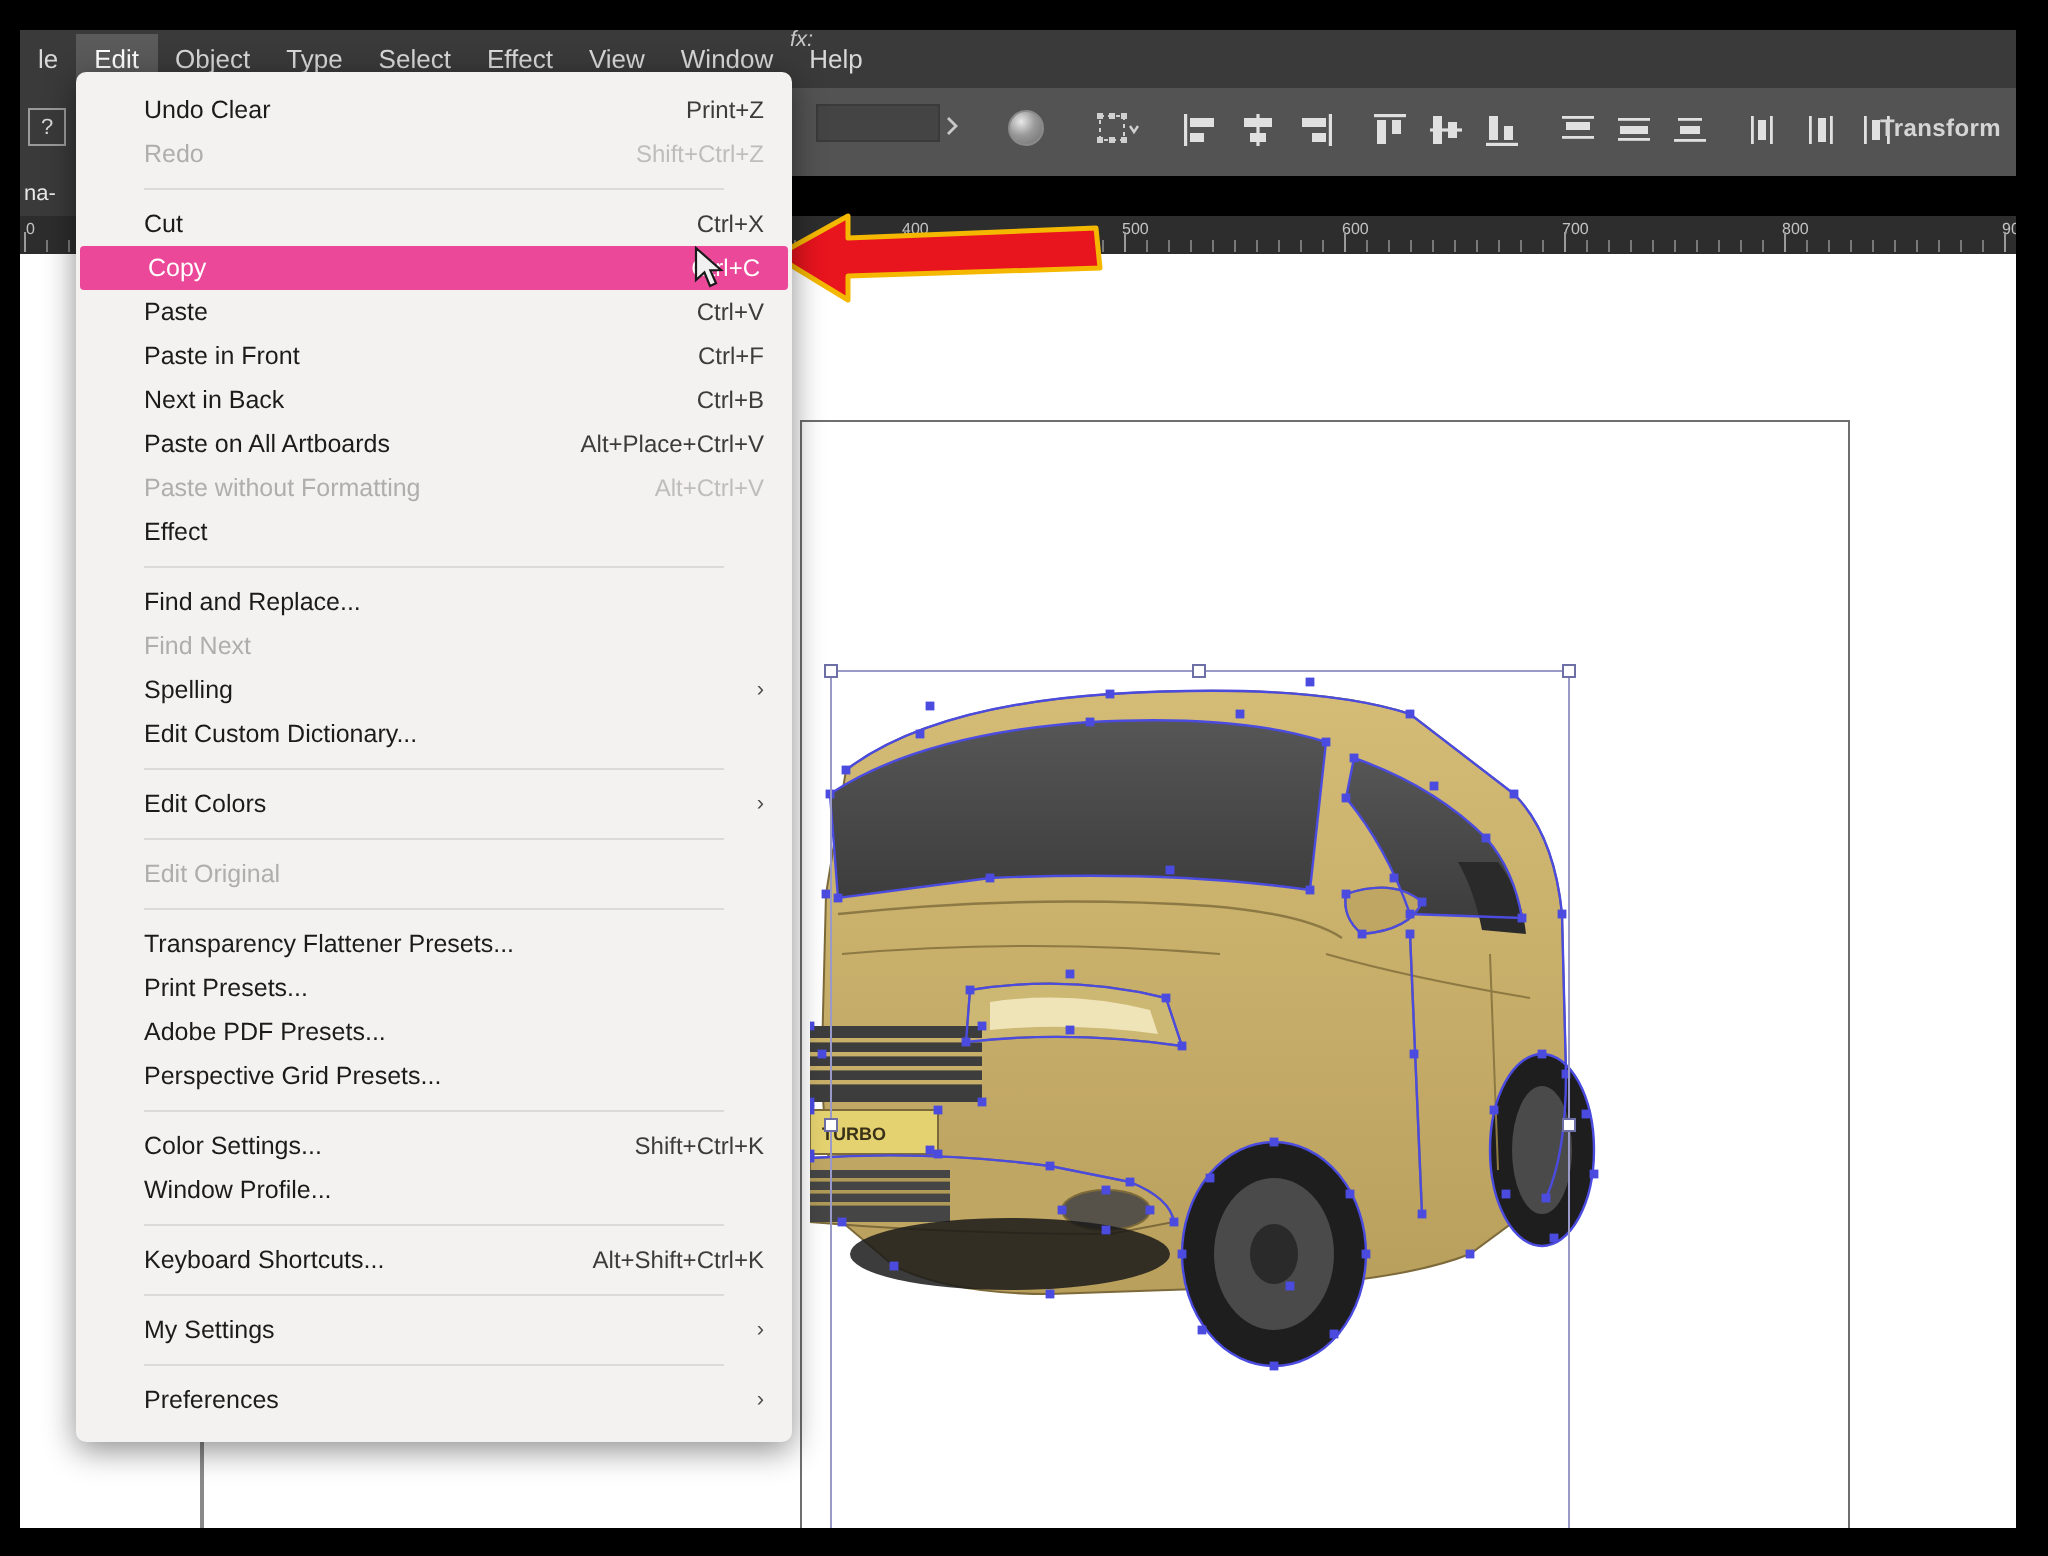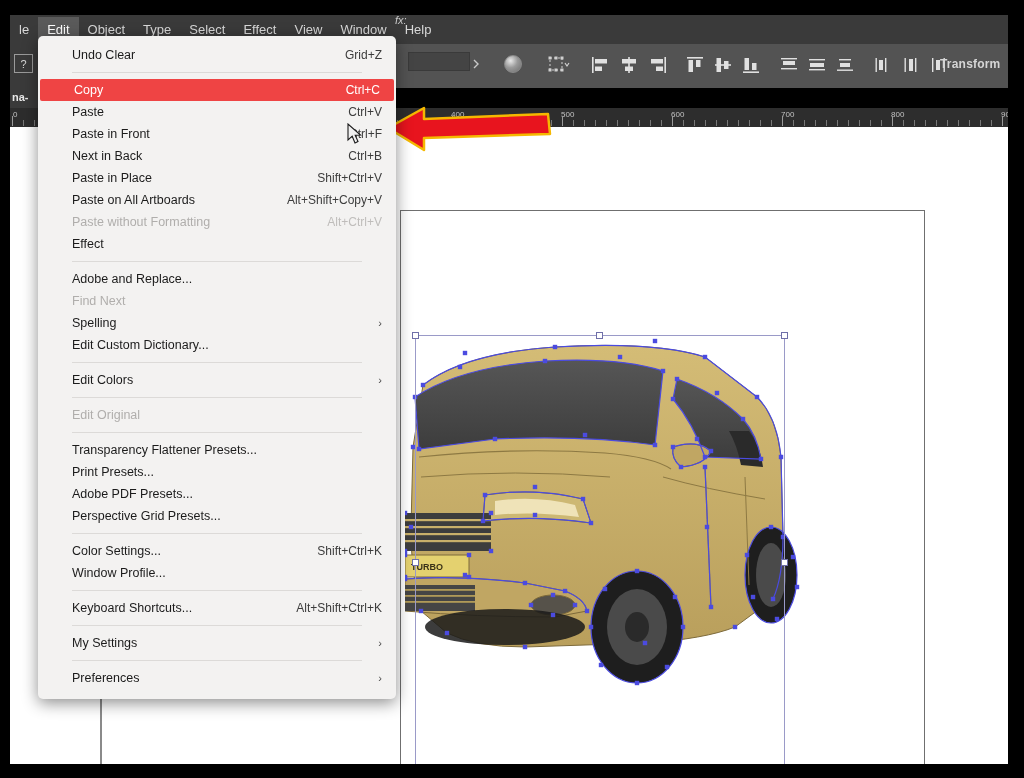--- a/index.html
+++ b/index.html
@@ -54,21 +54,21 @@
   }
   .ruler-tick { position:absolute; top:12px; width:1px; height:6px; background:#787878; }
   .ruler-tick.major { top:8px; height:10px; background:#9a9a9a; }
   .ruler-num { position:absolute; top:2px; font-size:8px; color:#c2c2c2; }
 
   
   .left-rail { position:absolute; left:10px; top:44px; width:28px; height:80px; background:#3a3a3a; }
   .q-btn { position:absolute; left:14px; top:54px; width:19px; height:19px;
      border:1px solid #9a9a9a; color:#d8d8d8; font-size:11px; display:flex;
      align-items:center; justify-content:center; background:#3a3a3a; }
-  .na-text { position:absolute; left:12px; top:91px; font-size:11px; color:#e8e8e8; font-weight:bold; }
+  .na-text { position:absolute; left:12px; top:91px; font-size:11px; color:#e8e8e8; font-weight:normal; }
   .n700 { position:absolute; left:13px; top:113px; font-size:9px; color:#d0d0d0; }
 
   
   .canvas {
     position:absolute; left:10px; top:127px; width:998px; height:637px;
     background:#ffffff; overflow:hidden;
   }
   .artboard-vline { position:absolute; left:90px; top:0px; width:1.5px; height:637px; background:#8a8a8a; }
   .artboard-rect {
     position:absolute; left:390px; top:83px; width:525px; height:554px;
@@ -90,21 +90,21 @@
   
   .dropdown {
     position:absolute; left:38px; top:36px; width:358px;
     background:#f3f2f1; box-shadow:0 4px 16px rgba(0,0,0,0.45);
     border-radius:5px; padding:8px 0 10px 0; z-index:50;
   }
   .mrow {
     position:relative; height:22px; display:flex; align-items:center;
     padding:0 14px 0 34px; font-size:12.5px; color:#1b1b1b;
   }
-  .mrow.highlight { background:#ef4444; color:#ffffff; margin:0 2px; border-radius:2px; }
+  .mrow.highlight { background:#ec4899; color:#ffffff; margin:0 2px; border-radius:2px; }
   .mrow.disabled { color:#b0aeac; }
   .mrow .label { flex:1; white-space:nowrap; }
   .mrow .accel { font-size:12px; color:#3c3c3c; white-space:nowrap; }
   .mrow.highlight .accel { color:#ffffff; }
   .mrow.disabled .accel { color:#bfbdbb; }
   .mrow .submenu-arrow { font-size:11px; color:#4a4a4a; margin-left:8px; }
   .sep { height:1px; background:#dcdad8; margin:6px 34px 6px 34px; }
 
   .cursor-arrow { position:absolute; left:346px; top:123px; z-index:60; }
 </style>
@@ -523,57 +523,61 @@
   </div>
 
   <svg class="arrow-svg" width="175" height="55" viewBox="0 0 175 55">
     <path d="M8 28 L44 8 L44 19 L168 14 L170 34 L44 38 L44 50 Z" fill="#e8141e" stroke="#f5b800" stroke-width="2.5" stroke-linejoin="round"></path>
   </svg>
 
   <div class="dropdown">
     <div id="menu-root">
         <div class="mrow">
           <span class="label">Undo Clear</span>
-          <span class="accel">Grid+Z</span>
-        </div>
-        <div class="sep"></div>
+          <span class="accel">Print+Z</span>
+        </div>
+        <div class="mrow disabled">
+          <span class="label">Redo</span>
+          <span class="accel">Shift+Ctrl+Z</span>
+        </div>
+        <div class="sep"></div>
+        <div class="mrow">
+          <span class="label">Cut</span>
+          <span class="accel">Ctrl+X</span>
+        </div>
         <div class="mrow highlight">
           <span class="label">Copy</span>
           <span class="accel">Ctrl+C</span>
         </div>
         <div class="mrow">
           <span class="label">Paste</span>
           <span class="accel">Ctrl+V</span>
         </div>
         <div class="mrow">
           <span class="label">Paste in Front</span>
           <span class="accel">Ctrl+F</span>
         </div>
         <div class="mrow">
           <span class="label">Next in Back</span>
           <span class="accel">Ctrl+B</span>
         </div>
         <div class="mrow">
-          <span class="label">Paste in Place</span>
-          <span class="accel">Shift+Ctrl+V</span>
-        </div>
-        <div class="mrow">
           <span class="label">Paste on All Artboards</span>
-          <span class="accel">Alt+Shift+Copy+V</span>
+          <span class="accel">Alt+Place+Ctrl+V</span>
         </div>
         <div class="mrow disabled">
           <span class="label">Paste without Formatting</span>
           <span class="accel">Alt+Ctrl+V</span>
         </div>
         <div class="mrow">
           <span class="label">Effect</span>
         </div>
         <div class="sep"></div>
         <div class="mrow">
-          <span class="label">Adobe and Replace...</span>
+          <span class="label">Find and Replace...</span>
         </div>
         <div class="mrow disabled">
           <span class="label">Find Next</span>
         </div>
         <div class="mrow">
           <span class="label">Spelling</span>
           <span class="submenu-arrow">›</span>
         </div>
         <div class="mrow">
           <span class="label">Edit Custom Dictionary...</span>

